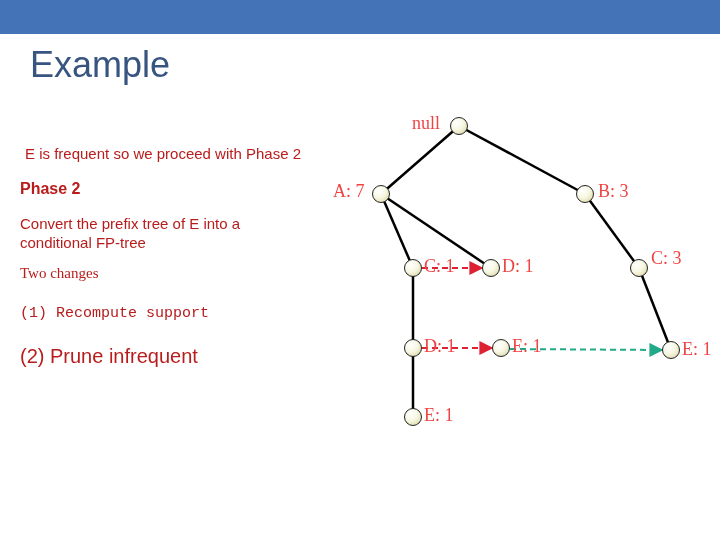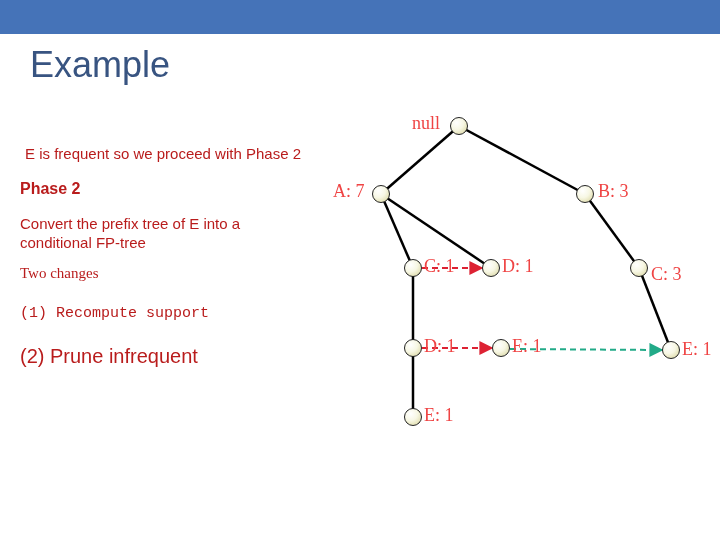--- a/index.html
+++ b/index.html
@@ -116,21 +116,21 @@
 <div class="node" style="left:576px; top:185px;"></div>
 <div class="nodelabel" style="left:598px; top:181px;">B: 3</div>
 
 <div class="node" style="left:404px; top:259px;"></div>
 <div class="nodelabel" style="left:424px; top:256px;">C: 1</div>
 
 <div class="node" style="left:482px; top:259px;"></div>
 <div class="nodelabel" style="left:502px; top:256px;">D: 1</div>
 
 <div class="node" style="left:630px; top:259px;"></div>
-<div class="nodelabel" style="left:651px; top:264px;">C: 3</div>
+<div class="nodelabel" style="left:651px; top:248px;">C: 3</div>
 
 <div class="node" style="left:404px; top:339px;"></div>
 <div class="nodelabel" style="left:424px; top:336px;">D: 1</div>
 
 <div class="node" style="left:492px; top:339px;"></div>
 <div class="nodelabel" style="left:512px; top:336px;">E: 1</div>
 
 <div class="node" style="left:662px; top:341px;"></div>
 <div class="nodelabel" style="left:682px; top:339px;">E: 1</div>
 

